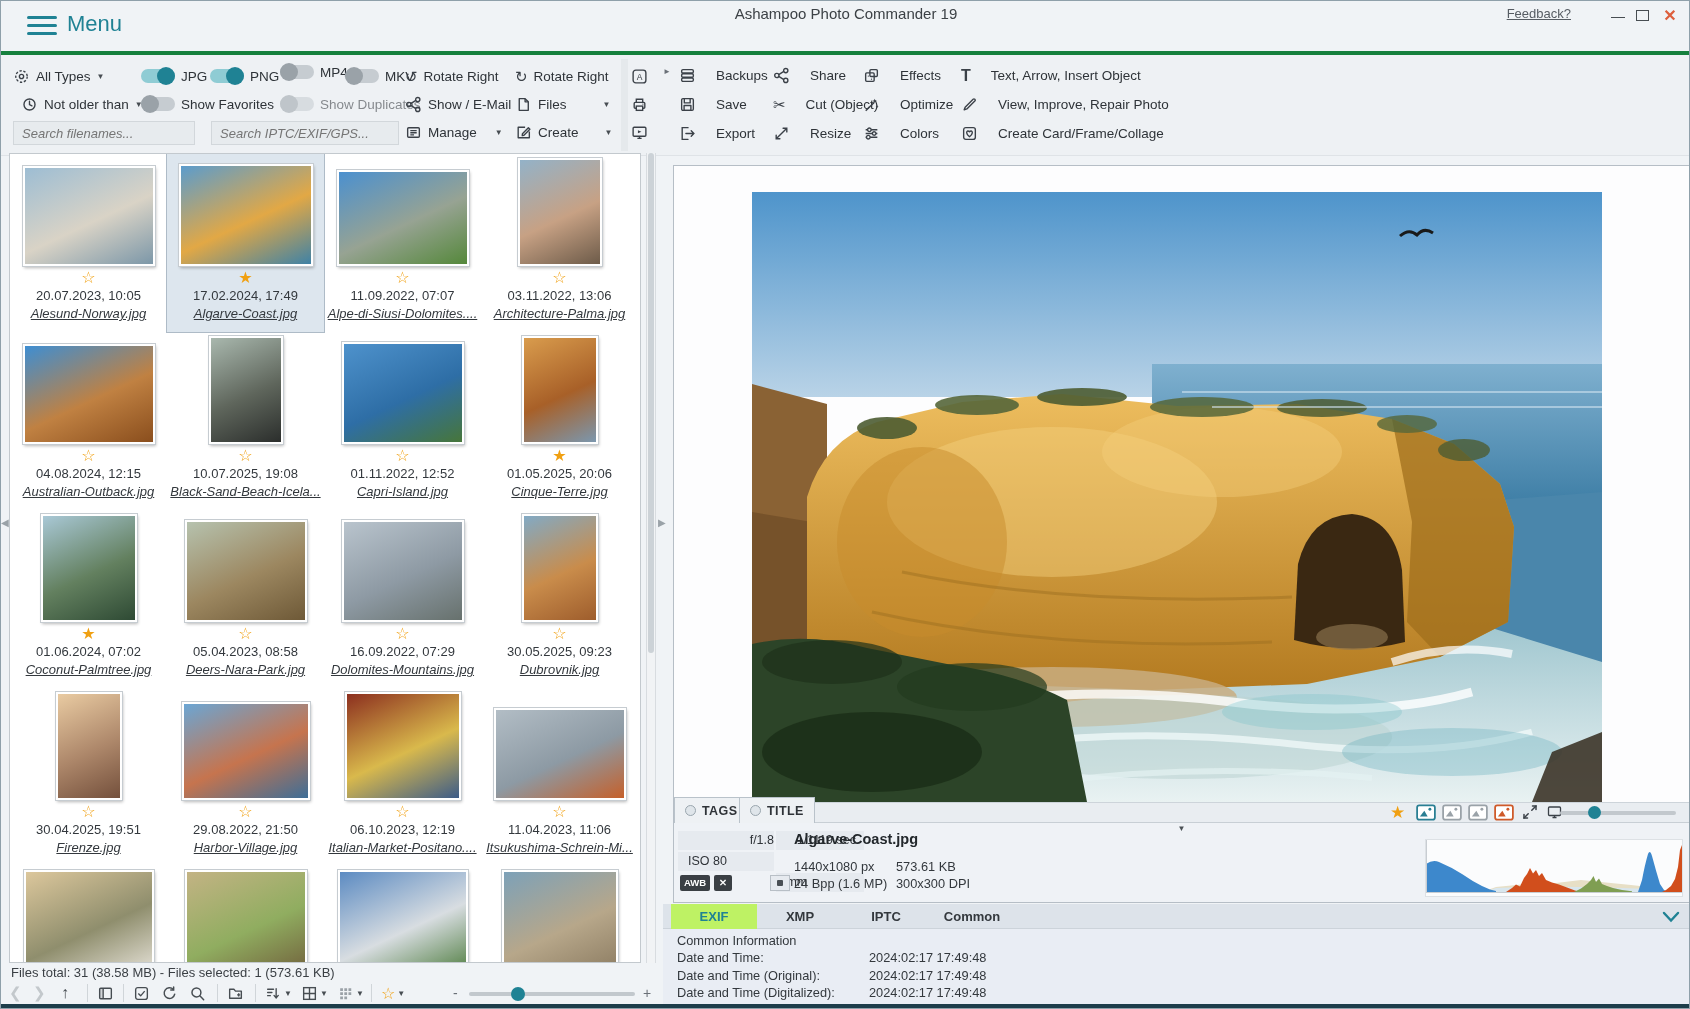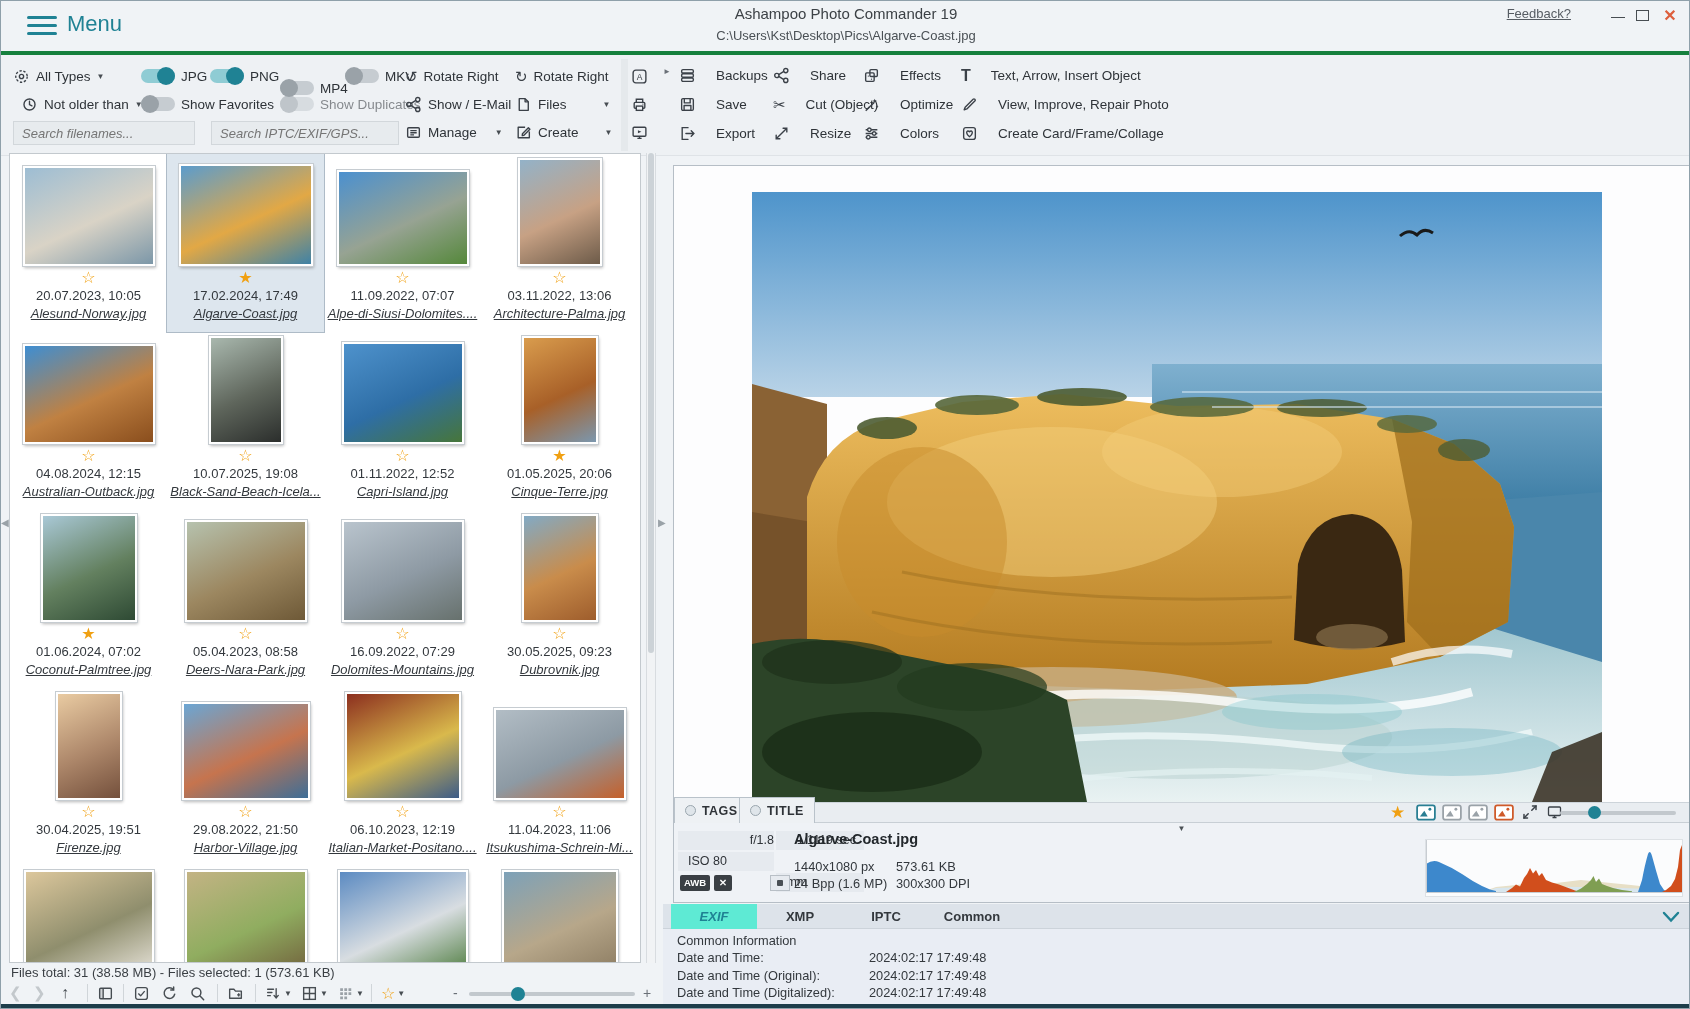--- a/index.html
+++ b/index.html
@@ -75,21 +75,21 @@
   .meter-ic{position:absolute;width:20px;height:16px;background:#e6eaef;border:1px solid #b8bfc6;box-sizing:border-box;}
   .meter-ic i{position:absolute;left:6px;top:4px;width:6px;height:6px;background:#4a5055;border-radius:1px;}
   .fname{position:absolute;left:120px;top:8px;font-size:14.5px;font-weight:bold;color:#23282c;}
   .fdet{position:absolute;top:35px;font-size:12.8px;color:#33383d;line-height:17px;white-space:nowrap;}
   .hist-box{position:absolute;right:6px;top:16px;width:258px;height:58px;background:#fbfcfd;border:1px solid #dde1e5;box-sizing:border-box;}
   .hist-box svg{width:100%;height:100%;display:block;}
   
   .metabar{left:662px;top:903px;width:1028px;height:25px;background:#dde3ea;border-bottom:1px solid #ccd3da;box-sizing:border-box;}
   .mtabs{position:absolute;left:8px;top:0;height:25px;display:flex;}
   .mtab{width:86px;text-align:center;line-height:25px;font-size:13px;font-weight:bold;color:#33383d;cursor:pointer;}
-  .mtab.active{background:#5eead4;color:#1f8294;font-style:italic;}
+  .mtab.active{background:#bef264;color:#1f8294;}
   .meta-chevron{position:absolute;right:10px;top:6px;cursor:pointer;}
   .metabody{left:662px;top:928px;width:1028px;height:75px;background:#e9edf4;font-size:12.8px;color:#33383d;}
   .msection{position:absolute;left:14px;top:4px;}
   .mrows{position:absolute;left:0;top:21px;width:100%;}
   .mrow{height:17.5px;position:relative;}
   .ml{position:absolute;left:14px;}
   .mv{position:absolute;left:206px;}
   .bottom-edge{left:0;top:1003px;width:100%;height:6px;background:#1d3d4a;}
 </style>
 </head>
@@ -98,21 +98,20 @@
 <div class="win">
 
   <div class="a titlebar">
     <div class="a hamburger">
         <div></div>
         <div></div>
         <div></div>
       </div>
     <div class="a menu-label">Menu</div>
     <div class="a win-title">Ashampoo Photo Commander 19</div>
-    <div class="a win-path">C:\Users\Kst\Desktop\Pics\Algarve-Coast.jpg</div>
     <div class="a feedback">Feedback?</div>
     <div class="a wc min">—</div>
     <div class="a wc max"><span></span></div>
     <div class="a wc close">✕</div>
   </div>
 
   <div class="a toolbar">
 
     <div class="tb-item" style="left:12px;top:8px;">
       <svg class="ic16" viewBox="0 0 16 16">
@@ -129,21 +128,21 @@
           <span class="knob"></span>
         </span>
         <span>JPG</span>
       </div>
     <div class="tb-item" style="left:209px;top:8px;">
         <span class="tog on">
           <span class="knob"></span>
         </span>
         <span>PNG</span>
       </div>
-    <div class="tb-item" style="left:279px;top:20px;">
+    <div class="tb-item" style="left:279px;top:4px;">
         <span class="tog">
           <span class="knob"></span>
         </span>
         <span>MP4</span>
       </div>
     <div class="tb-item" style="left:344px;top:8px;">
         <span class="tog">
           <span class="knob"></span>
         </span>
         <span>MKV</span>

